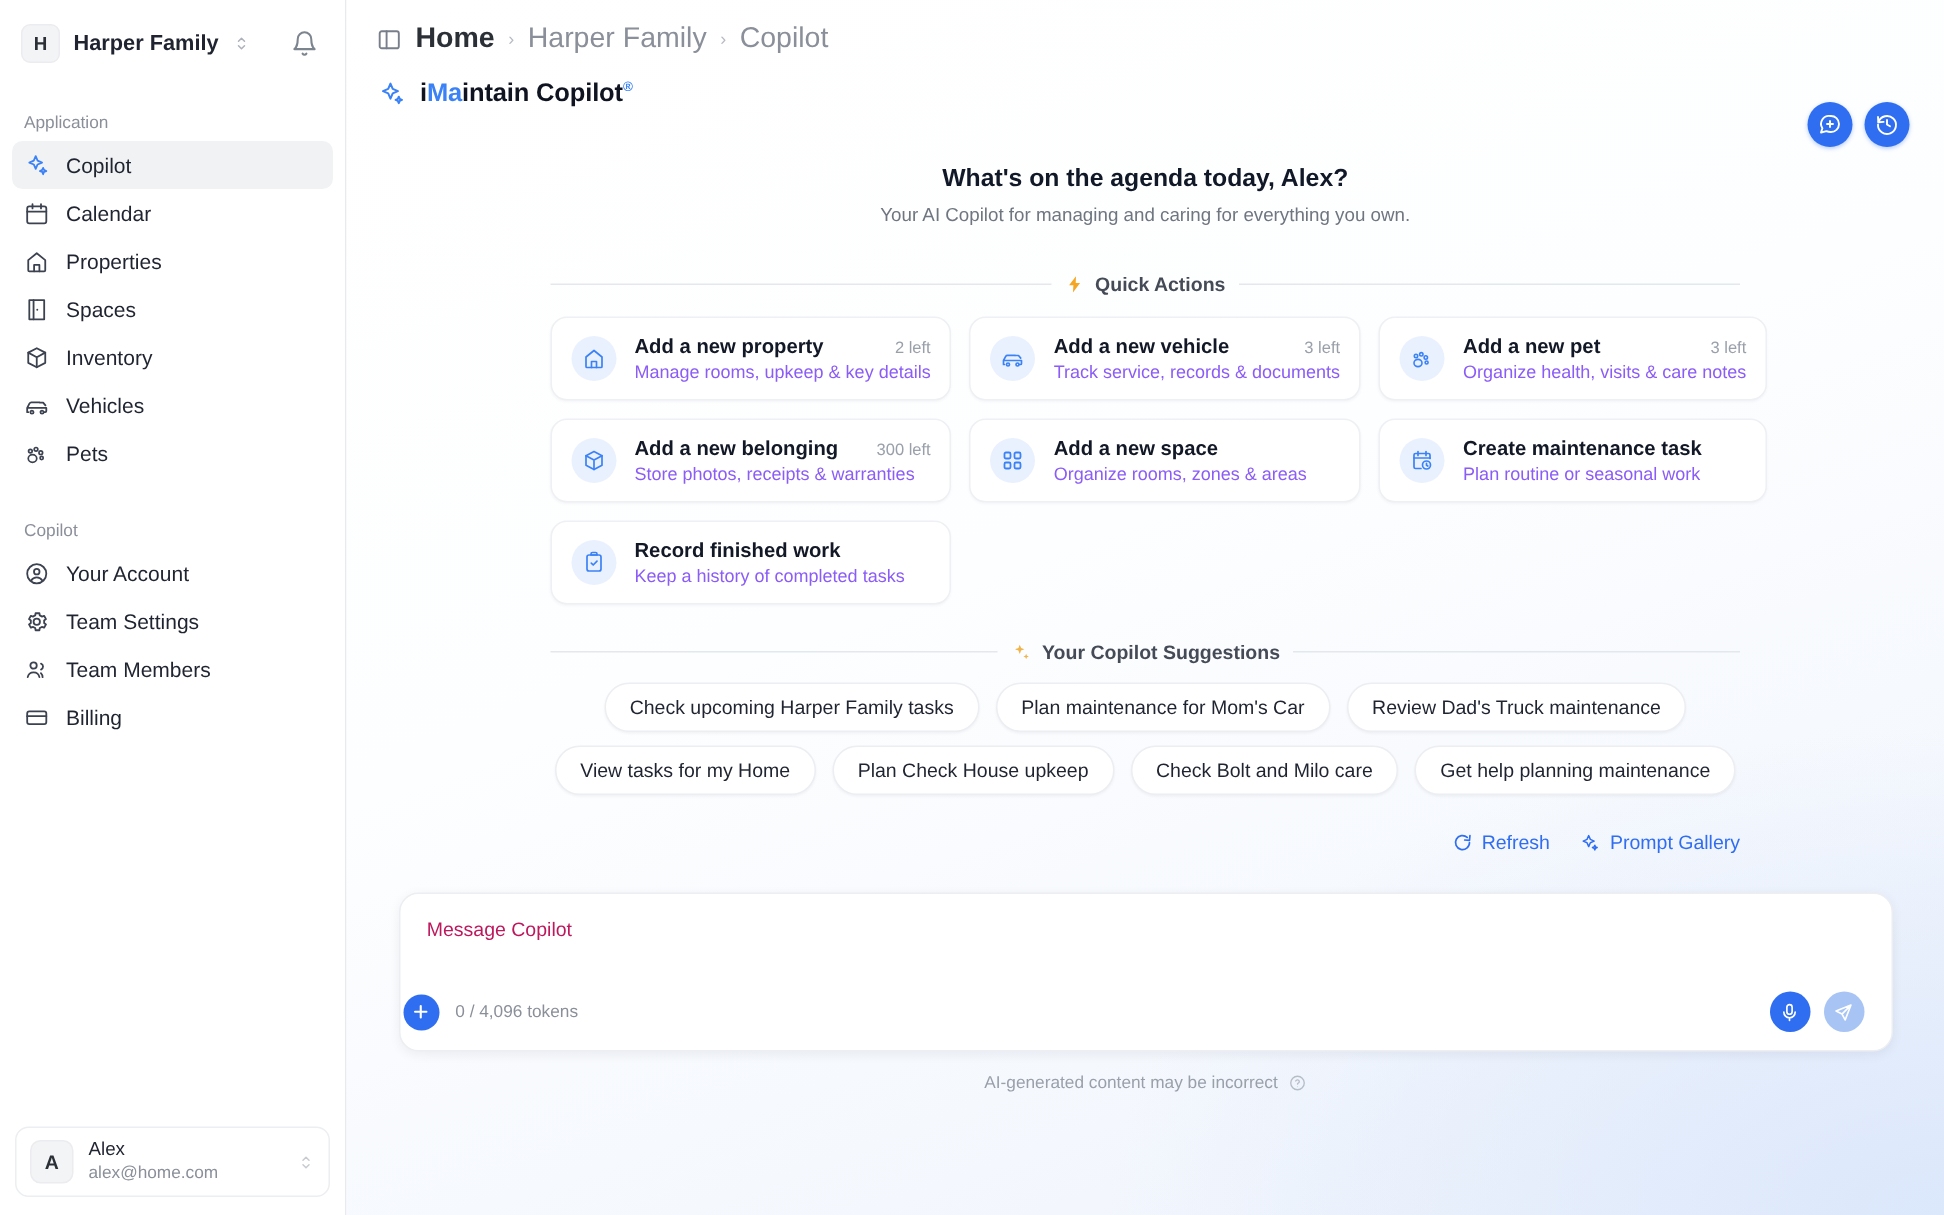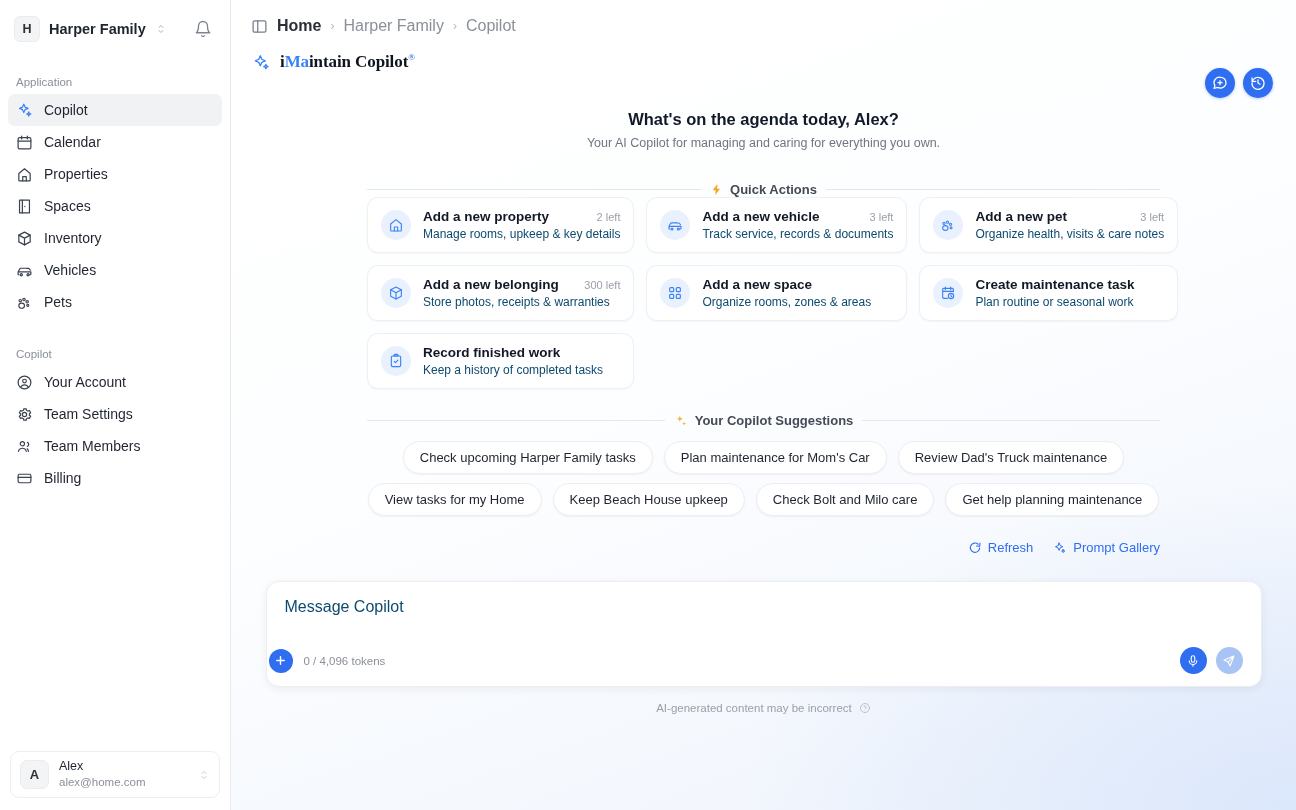--- a/index.html
+++ b/index.html
@@ -80,27 +80,27 @@
       radial-gradient(900px 520px at 100% 100%, #dbe7fb 0%, rgba(219,231,251,0) 62%),
       linear-gradient(160deg, #ffffff 0%, #fdfeff 45%, #eef3fc 100%);
     display: flex; flex-direction: column;
     overflow: hidden;
   }
   .crumb-bar {
     display: flex; align-items: center; gap: 9px;
     padding: 14px 20px 0 20px; height: 38px;
   }
   .panel-icon { width: 17px; height: 17px; opacity: .75; cursor: pointer; }
-  .crumb { font-size: 16px; color: #8a8f99; }
+  .crumb { font-size: 19px; color: #8a8f99; }
   .crumb.home { color: #2b2f36; font-weight: 600; }
   .crumb-sep { font-size: 12px; color: #b6bac2; }
 
   .brand { display: flex; align-items: center; gap: 9px; padding: 14px 0 0 21px; }
   .brand-icon { width: 19px; height: 19px; }
-  .brand-text { font-size: 17px; font-weight: 700; color: #0f1420; letter-spacing: -.1px; font-family: Liberation Serif, serif; }
+  .brand-text { font-size: 17px; font-weight: 700; color: #0f1420; letter-spacing: -.1px; }
   .brand-text .hl { color: #3b82f6; }
   .brand-text sup { font-size: 9px; font-weight: 600; color: #3b82f6; vertical-align: super; }
 
   .top-actions { position: absolute; right: 23px; top: 68px; display: flex; gap: 8px; }
   .circle-btn {
     width: 30px; height: 30px; border-radius: 50%;
     background: #2f6ef0; display: flex; align-items: center; justify-content: center;
     cursor: pointer; box-shadow: 0 1px 3px rgba(47,110,240,.35);
   }
   .circle-btn svg { width: 16px; height: 16px; }
@@ -116,39 +116,39 @@
     display: flex; align-items: center; gap: 9px;
     width: 793px; margin-top: 32px;
   }
   .section-head .line { flex: 1 1 auto; height: 1px; background: #e4e7ec; }
   .section-head .cap { display: flex; align-items: center; gap: 7px; justify-content: flex-end; }
   .section-head .cap-text { font-size: 13px; font-weight: 600; color: #454b56; white-space: nowrap; }
   .bolt { width: 13px; height: 15px; }
   .sparkle-y { width: 14px; height: 14px; }
 
   .qa-grid {
-    width: 793px; 
+    width: 793px; margin-top: 14px;
     display: grid; grid-template-columns: repeat(3, 1fr); gap: 12px 12px;
   }
   .qa-card {
     background: #fff; border: 1px solid #eef0f3; border-radius: 11px;
     padding: 11px 13px; display: flex; align-items: center; gap: 12px;
     box-shadow: 0 1px 2px rgba(16,24,40,.04); cursor: pointer;
     min-height: 56px;
   }
   .qa-ico {
     width: 30px; height: 30px; border-radius: 50%; background: #eaf1fe;
     display: flex; align-items: center; justify-content: center; flex: 0 0 auto;
   }
   .qa-ico svg { width: 16px; height: 16px; }
   .qa-body { flex: 1 1 auto; min-width: 0; }
   .qa-row1 { display: flex; align-items: baseline; gap: 8px; }
   .qa-title { font-size: 13.5px; font-weight: 700; color: #121826; white-space: nowrap; }
   .qa-left { margin-left: auto; font-size: 11px; color: #9aa0aa; white-space: nowrap; }
-  .qa-desc { font-size: 12px; color: #0c4a6e; margin-top: 3px; white-space: nowrap; }
+  .qa-desc { font-size: 12px; color: #8b5cf6; margin-top: 3px; white-space: nowrap; }
 
   .chips {
     width: 793px; margin-top: 13px;
     display: flex; flex-wrap: wrap; justify-content: center; gap: 9px 11px;
   }
   .chip {
     background: #fff; border: 1px solid #eceef2; border-radius: 999px;
     padding: 8px 16px; font-size: 13px; color: #1f2430; cursor: pointer;
     box-shadow: 0 1px 2px rgba(16,24,40,.05); white-space: nowrap;
   }
@@ -159,21 +159,21 @@
   }
   .tlink { display: flex; align-items: center; gap: 6px; font-size: 13px; color: #2f6ef0; cursor: pointer; }
   .tlink svg { width: 14px; height: 14px; }
 
   .composer-wrap { width: 100%; display: flex; justify-content: center; margin-top: 26px; }
   .composer {
     width: 996px; background: #fff; border: 1px solid #eceef2; border-radius: 13px;
     box-shadow: 0 2px 8px rgba(16,24,40,.06);
     padding: 16px 18px 12px 18px; position: relative; height: 106px;
   }
-  .composer-placeholder { font-size: 16px; color: #0c4a6e; }
+  .composer-placeholder { font-size: 13px; color: #be185d; }
   .composer-bottom {
     position: absolute; left: 2px; right: 18px; bottom: 12px;
     display: flex; align-items: center; gap: 11px;
   }
   .plus-btn {
     width: 24px; height: 24px; border-radius: 50%; background: #2f6ef0;
     display: flex; align-items: center; justify-content: center; cursor: pointer; flex: 0 0 auto;
   }
   .plus-btn svg { width: 13px; height: 13px; }
   .tokens { font-size: 11.5px; color: #8a8f99; }
@@ -521,21 +521,21 @@
           <span class="cap-text">Your Copilot Suggestions</span>
         </div>
         <div class="line"></div>
       </div>
 
       <div class="chips">
         <div class="chip">Check upcoming Harper Family tasks</div>
         <div class="chip">Plan maintenance for Mom's Car</div>
         <div class="chip">Review Dad's Truck maintenance</div>
         <div class="chip">View tasks for my Home</div>
-        <div class="chip">Keep Beach House upkeep</div>
+        <div class="chip">Plan Check House upkeep</div>
         <div class="chip">Check Bolt and Milo care</div>
         <div class="chip">Get help planning maintenance</div>
       </div>
 
       <div class="link-row">
         <div class="tlink">
           <svg viewBox="0 0 24 24" fill="none" stroke="#2f6ef0" stroke-width="1.9" stroke-linecap="round" stroke-linejoin="round">
               <path d="M20 11.5a8 8 0 1 1-2.6-5.9"></path>
               <polyline points="20.5 3.5 20 9 14.5 8.6"></polyline>
             </svg>

